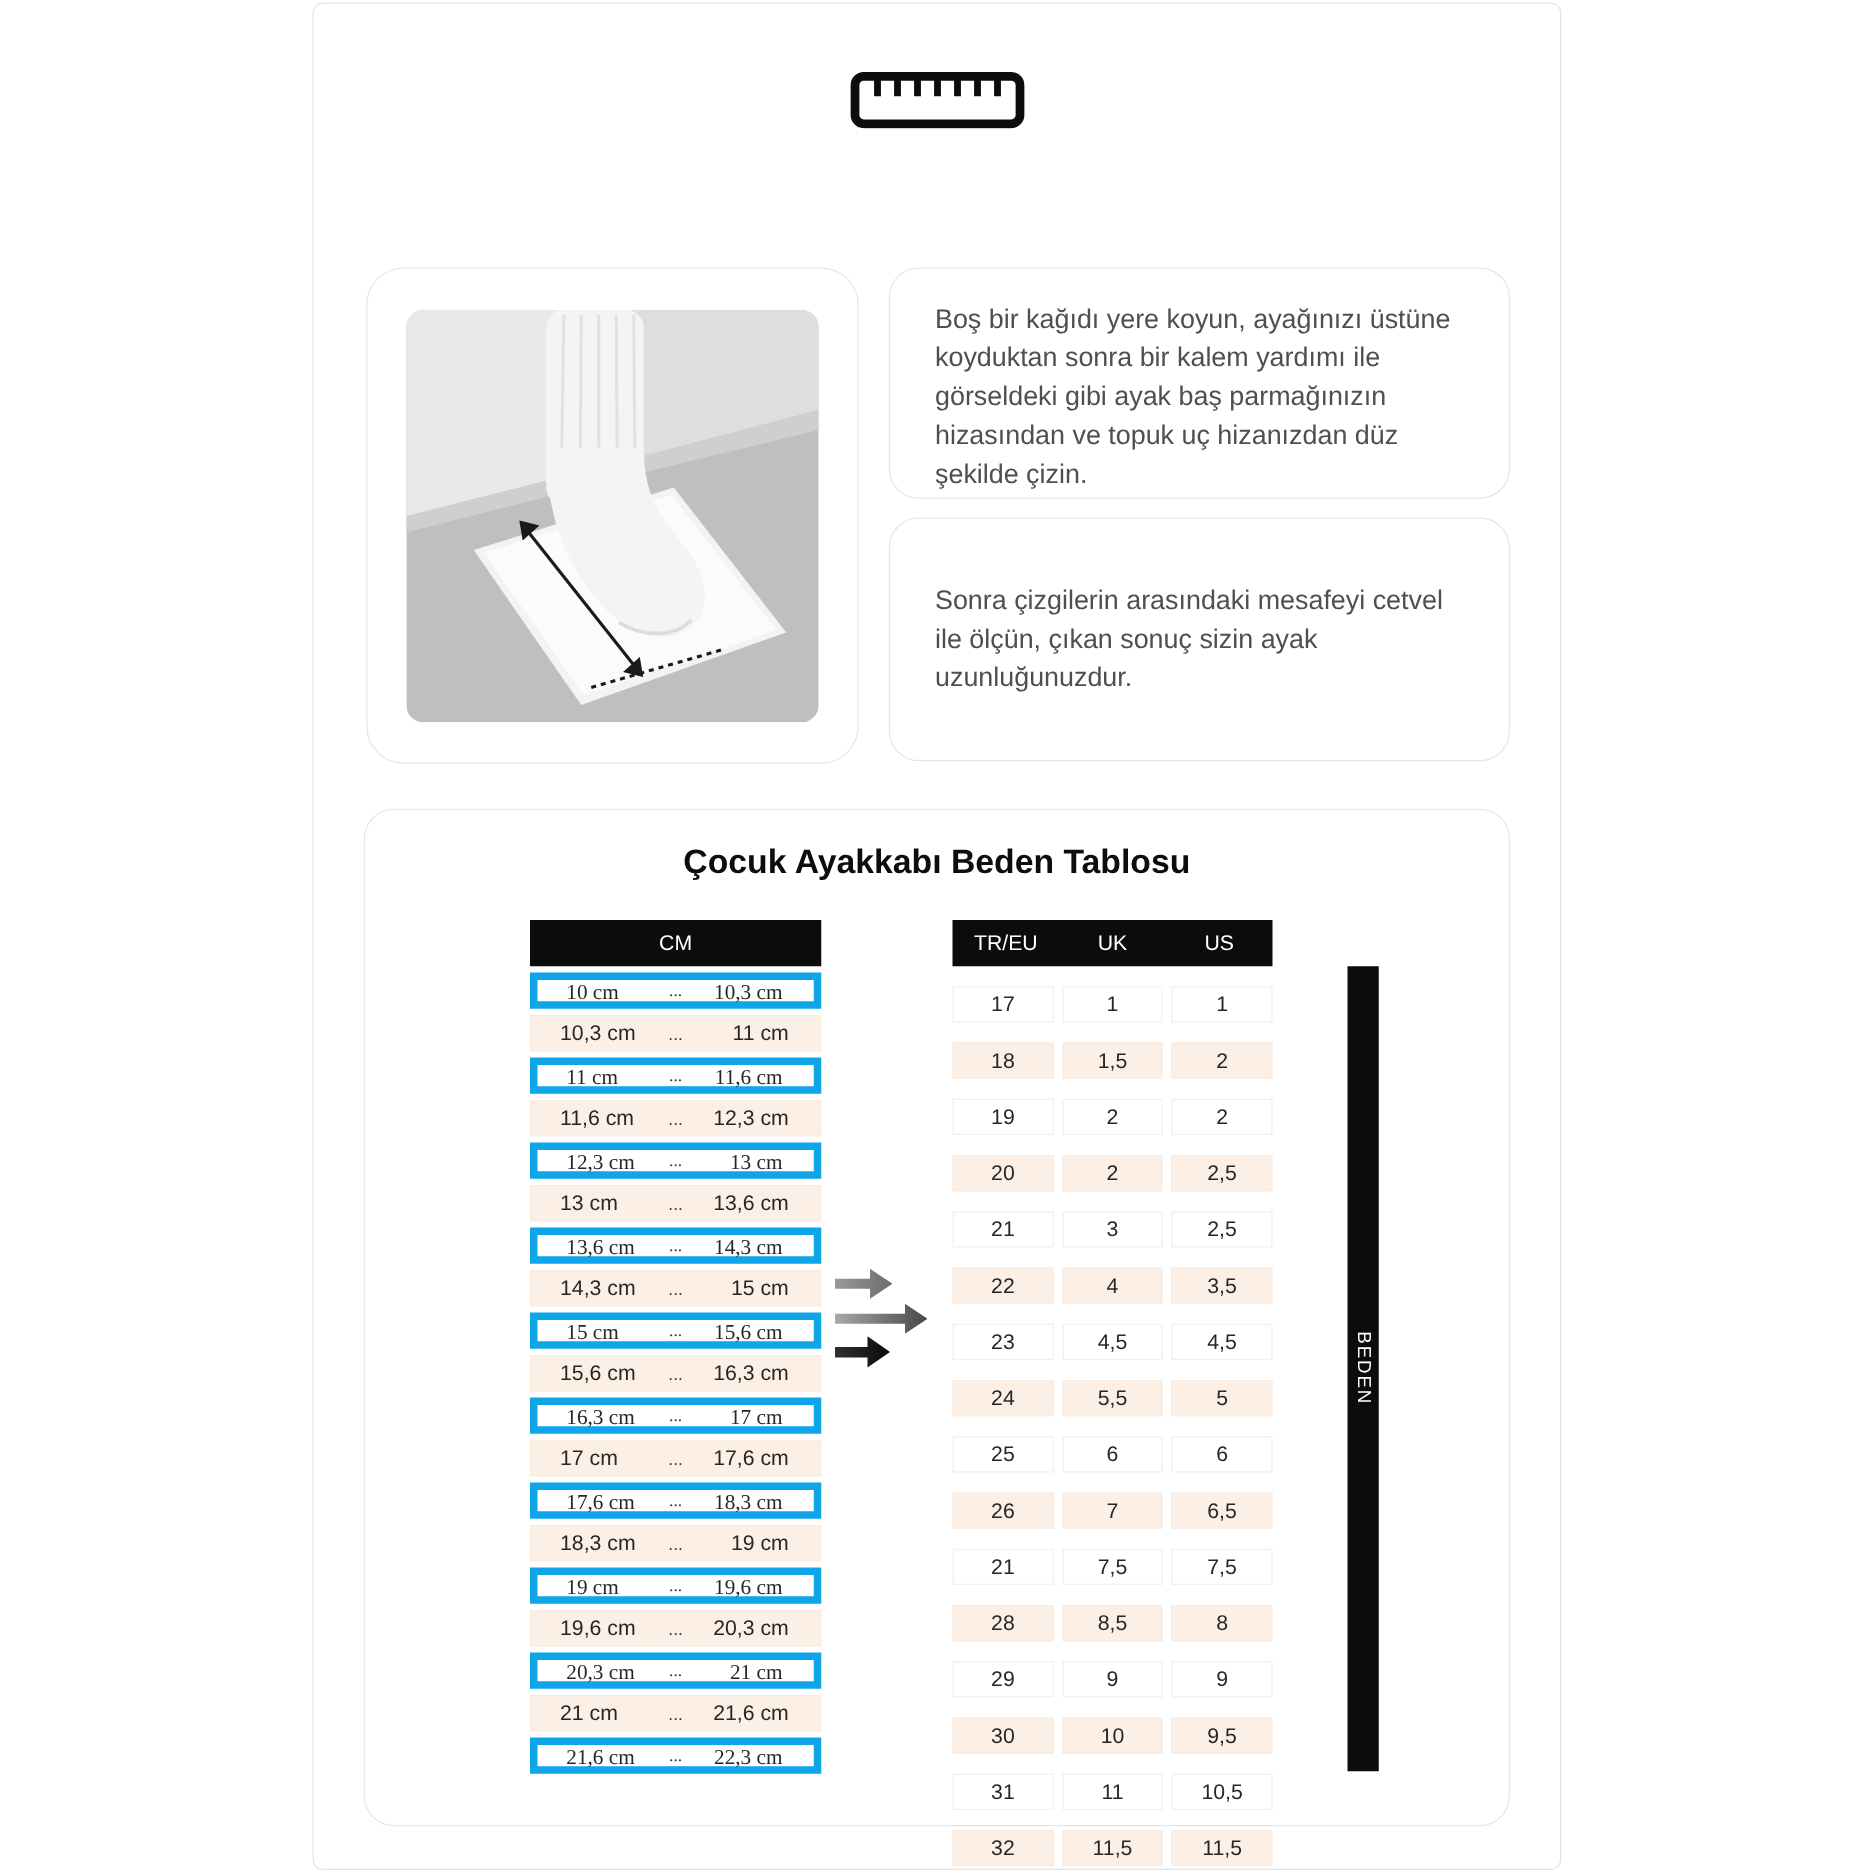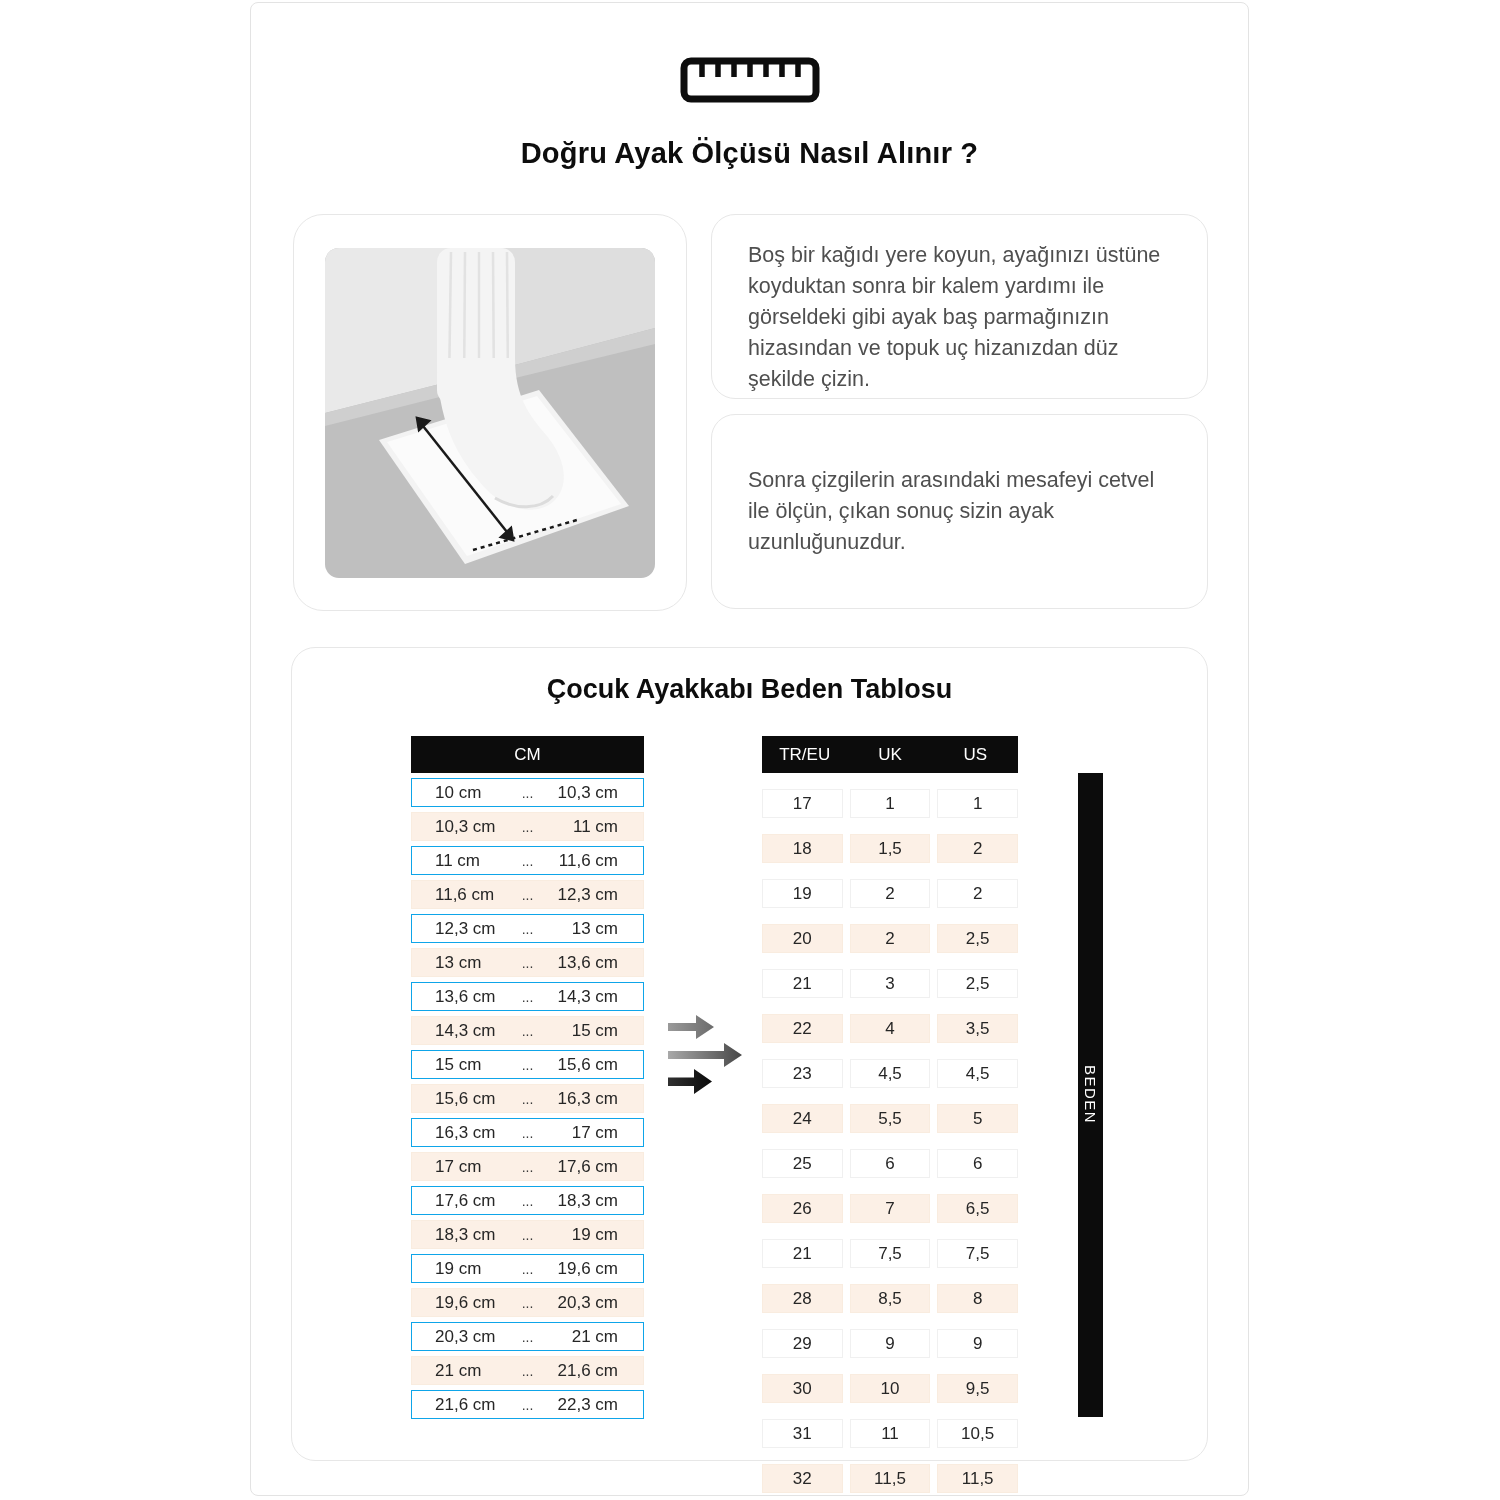--- a/index.html
+++ b/index.html
@@ -29,34 +29,34 @@
   .instr {
     padding:25px 38px 25px 36px; font-size:21.5px; line-height:31px; color:#4f4f4f;
   }
   .text-card-2 .instr { padding-top:0; padding-bottom:0; }
   
   .table-card { left:40px; top:644px; width:917px; height:814px; border-radius:24px; }
   .section-title {
     position:absolute; top:26px; left:0; width:100%; text-align:center;
     font-size:27px; font-weight:700; color:#0d0d0d;
   }
-  .cm-table { position:absolute; left:119px; top:88px; width:233px; }
+  .cm-table { position:absolute; left:132px; top:88px; width:233px; }
   .size-table { position:absolute; left:470px; top:88px; width:256px; }
   .tbl-header {
     background:#0c0c0c; color:#ffffff; height:37px; font-size:17px; font-weight:500;
     display:flex; align-items:center; justify-content:center; margin-bottom:0px;
   }
   .size-table .tbl-header { display:grid; grid-template-columns:1fr 1fr 1fr; }
   .size-table .tbl-header span { display:flex; align-items:center; justify-content:center; }
   .rows { margin-top:0; }
   .cm-row {
     display:grid; grid-template-columns:100px 1fr 100px; align-items:center;
     height:29px; margin-top:5px; font-size:17px; color:#262626;
   }
-  .cm-row.white { background:#ffffff; border:1px solid #0ea5e9; }
+  .cm-row.white { background:#ffffff; border:6px solid #0ea5e9;font-family:Liberation Serif, serif; }
   .cm-row.pink  { background:#fcf0e6; border:1px solid #f9ecdf; }
   .cm-from { text-align:left; padding-left:23px; }
   .cm-dots { text-align:center; font-size:14px; color:#3a3a3a; }
   .cm-to   { text-align:right; padding-right:25px; }
   .size-row {
     display:grid; grid-template-columns:1fr 1fr 1fr; column-gap:7px; margin-top:16px;
   }
   .size-cell {
     height:29px; display:flex; align-items:center; justify-content:center;
     font-size:17px; color:#262626;
@@ -85,21 +85,20 @@
         <line x1="38" y1="7" x2="38" y2="20"></line>
         <line x1="54" y1="7" x2="54" y2="20"></line>
         <line x1="70" y1="7" x2="70" y2="20"></line>
         <line x1="86" y1="7" x2="86" y2="20"></line>
         <line x1="102" y1="7" x2="102" y2="20"></line>
         <line x1="118" y1="7" x2="118" y2="20"></line>
       </g>
     </svg>
   </div>
 
-  <div class="page-title">Doğru Ayak Ölçüsü Nasıl Alınır ?</div>
 
   <div class="card photo-card">
     <div class="photo">
       <svg width="330" height="330" viewBox="0 0 330 330">
         <rect x="0" y="0" width="330" height="330" fill="#bfbfbf"></rect>
         <polygon points="0,0 178,0 178,120 0,165" fill="#e9e9e9"></polygon>
         <polygon points="178,0 330,0 330,80 178,120" fill="#dedede"></polygon>
         <polygon points="0,165 178,120 330,80 330,96 178,133 0,178" fill="#cfcfcf"></polygon>
 
         <polygon points="54,192 214,142 304,258 140,316" fill="#f3f3f3"></polygon>

